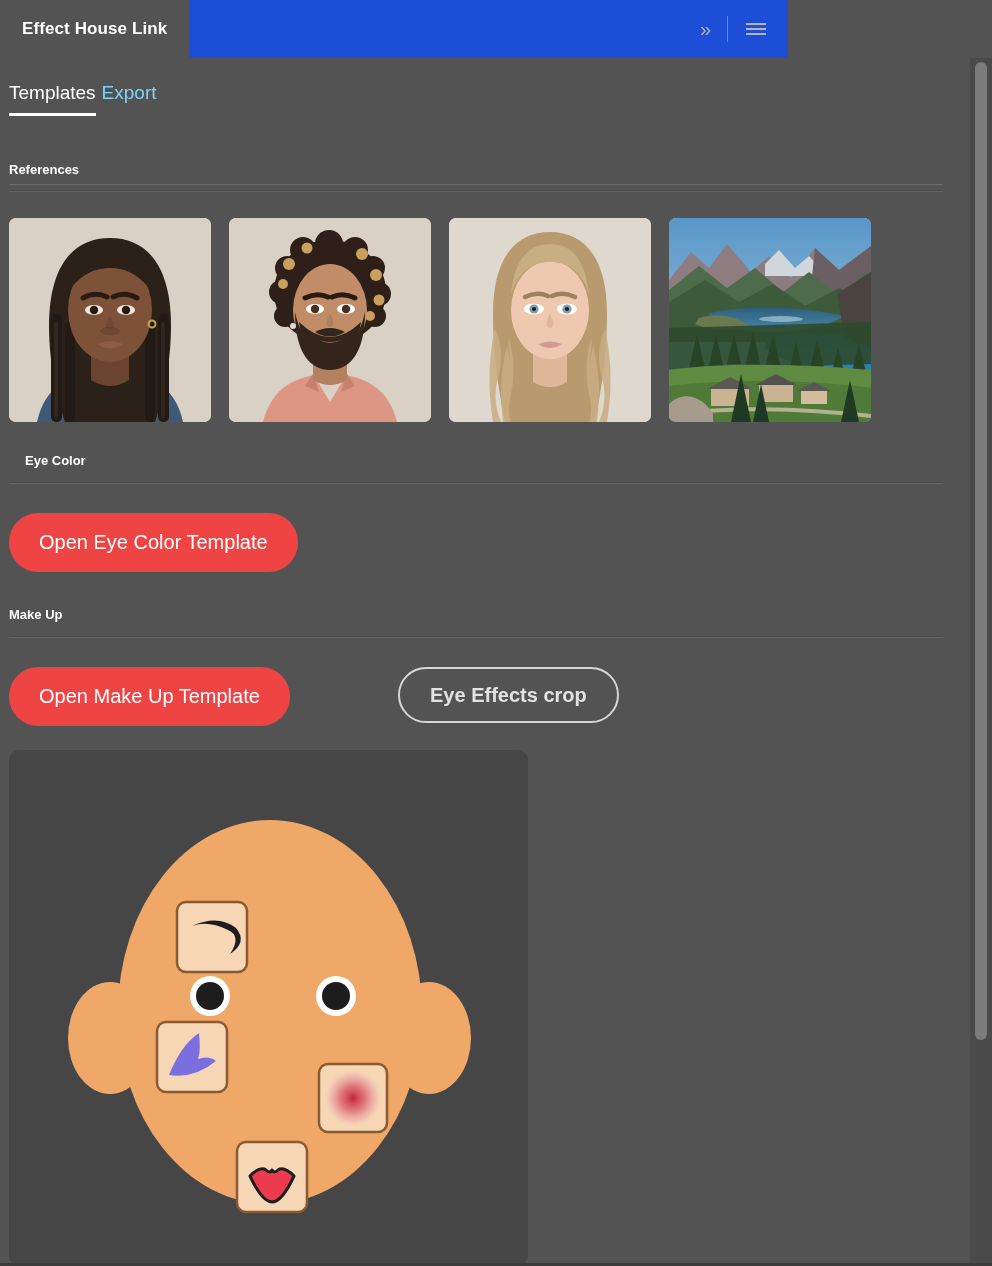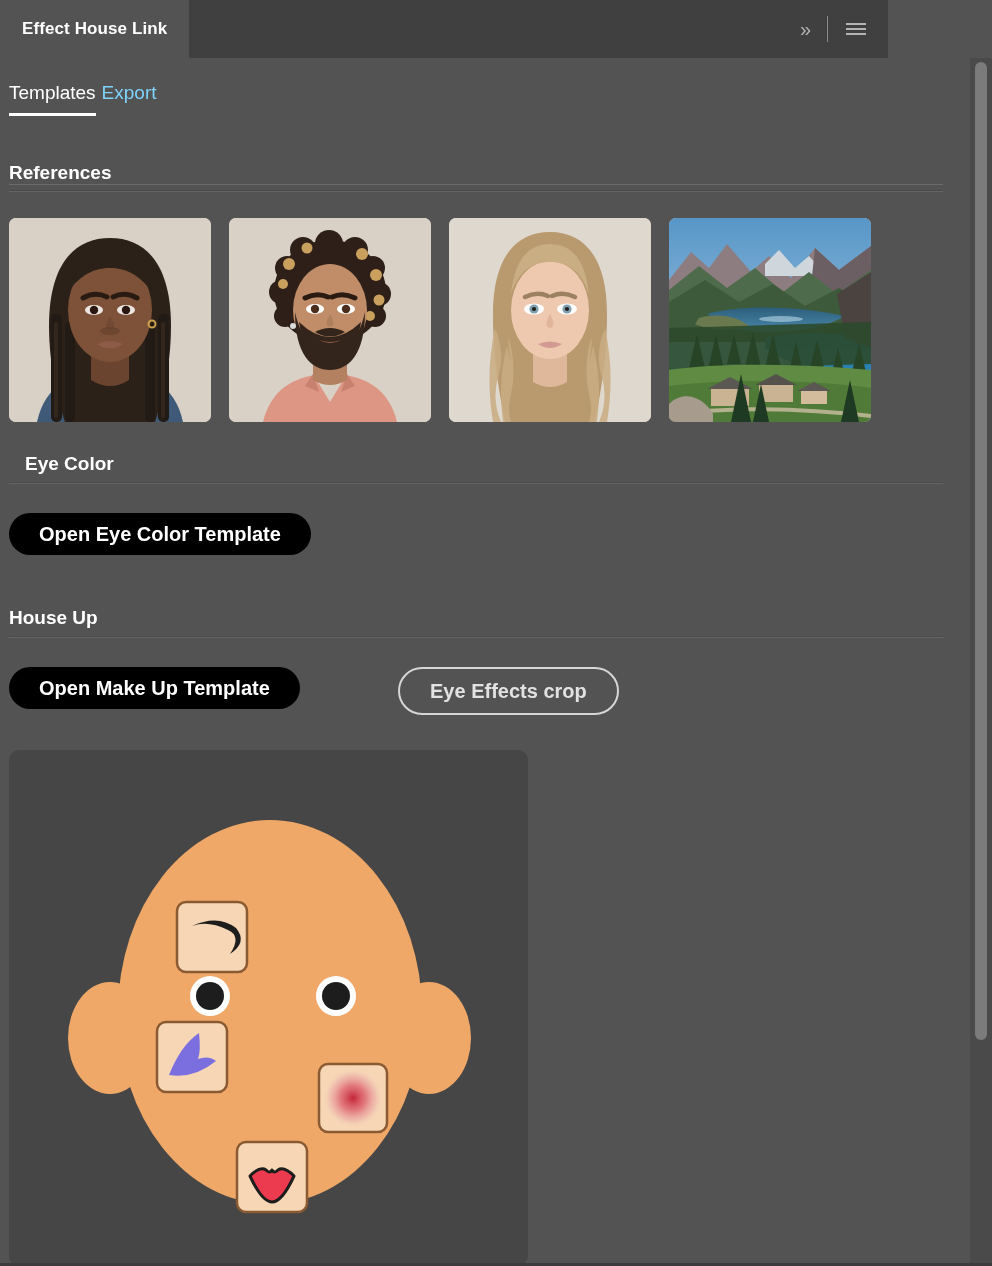--- a/index.html
+++ b/index.html
@@ -9,22 +9,22 @@
     height: 1266px;
     background: #535353;
     font-family: "Liberation Sans", sans-serif;
     overflow: hidden;
   }
 
   
   .titlebar {
     position: absolute;
     top: 0; left: 0;
-    width: 888px; height: 58px;
-    background: #404040;
+    width: 788px; height: 58px;
+    background: #1d4ed8;
     display: flex;
     align-items: stretch;
   }
   .panel-tab {
     height: 58px;
     background: #535353;
     display: flex;
     align-items: center;
     padding: 0 22px;
     color: #ffffff;
@@ -106,21 +106,21 @@
     top: 126px; left: 9px;
     width: 934px; height: 1px;
     background: #6b6b6b;
   }
 
   
   .section-title {
     position: absolute;
     left: 9px;
     color: #ffffff;
-    font-size: 19px;
+    font-size: 13px;
     font-weight: bold;
     white-space: nowrap;
   }
   .section-rule {
     position: absolute;
     left: 9px;
     width: 934px; height: 2px;
     background: #656565;
     border-top: 1px solid #4a4a4a;
   }
@@ -138,35 +138,35 @@
     overflow: hidden;
     background: #d8d0c6;
     cursor: pointer;
     position: relative;
   }
   .thumb svg { display: block; width: 100%; height: 100%; }
 
   
   .btn-primary {
     position: absolute;
-    height: 42px;
-    background: #000000;
+    height: 59px;
+    background: #ef4444;
     border: none;
     border-radius: 29px;
     color: #ffffff;
     font-family: "Liberation Sans", sans-serif;
     font-size: 20px;
-    font-weight: bold;
+    font-weight: normal;
     padding: 0 30px;
     cursor: pointer;
     white-space: nowrap;
   }
   .btn-outline {
     position: absolute;
-    height: 48px;
+    height: 56px;
     background: transparent;
     border: 2px solid #d6d6d6;
     border-radius: 29px;
     color: #e2e2e2;
     font-family: "Liberation Sans", sans-serif;
     font-size: 20px;
     font-weight: bold;
     padding: 0 30px;
     cursor: pointer;
     white-space: nowrap;
@@ -452,21 +452,21 @@
           <path d="M172 204 l9 -42 l9 42 Z"></path>
         </g>
       </svg>
     </div>
   </div>
 
   <div class="section-title" style="top:395px;margin-left:16px;">Eye Color</div>
   <div class="section-rule" style="top:424px;"></div>
   <button class="btn-primary" style="top:455px; left:9px;">Open Eye Color Template</button>
 
-  <div class="section-title" style="top:549px;">House Up</div>
+  <div class="section-title" style="top:549px;">Make Up</div>
   <div class="section-rule" style="top:578px;"></div>
   <button class="btn-primary" style="top:609px; left:9px;">Open Make Up Template</button>
   <button class="btn-outline" style="top:609px; left:398px;">Eye Effects crop</button>
 
   <div class="face-panel">
     <svg viewBox="0 0 519 516" preserveAspectRatio="xMidYMid meet">
       <defs>
         <radialGradient id="blushGrad" cx="50%" cy="50%" r="50%">
           <stop offset="0%" stop-color="#c42638" stop-opacity="1"></stop>
           <stop offset="45%" stop-color="#dd6271" stop-opacity=".78"></stop>

